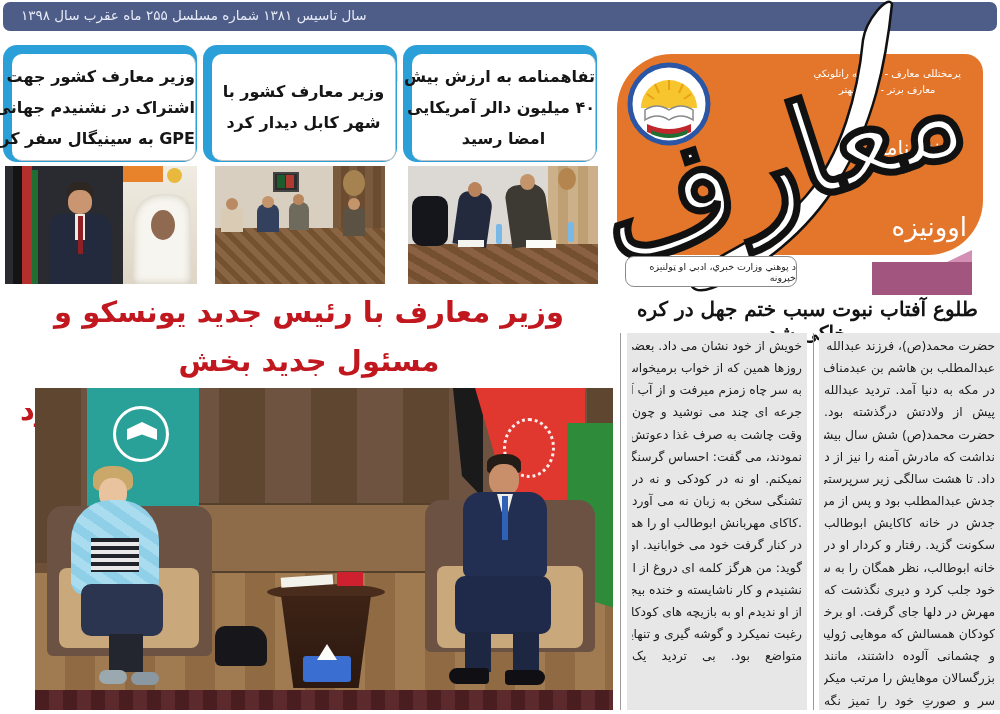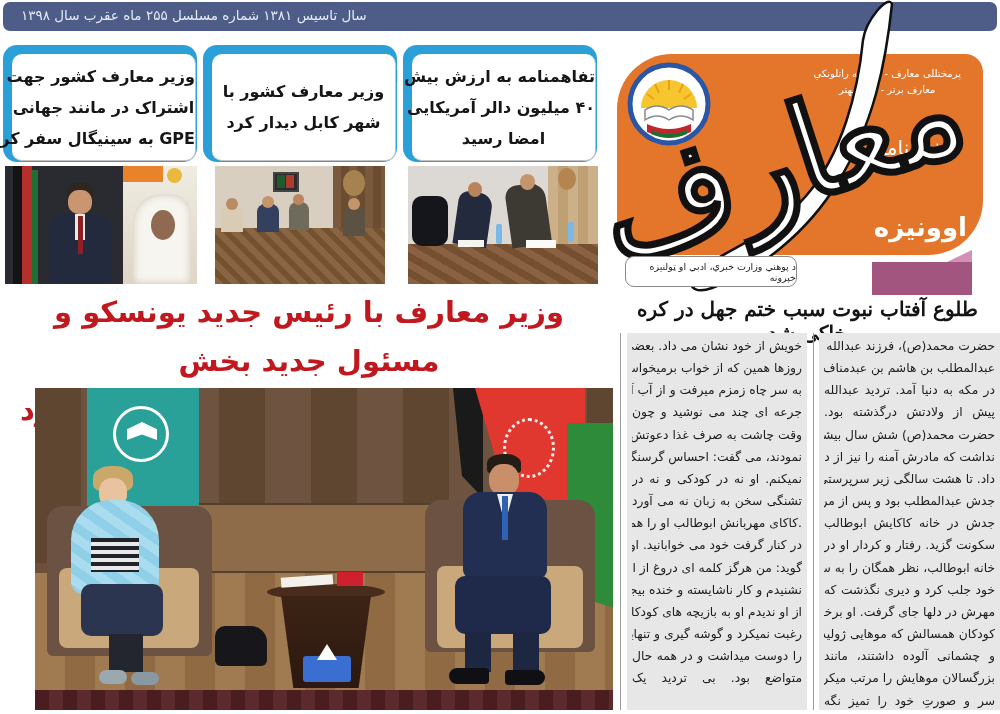--- a/index.html
+++ b/index.html
@@ -25,21 +25,21 @@
   
   .sphoto { position:absolute; top:166px; height:118px; overflow:hidden; background:#777; }
   .abs { position:absolute; }
 
   
   .masthead { position:absolute; left:617px; top:54px; width:366px; height:201px;
     background:#e4762b; border-radius:55px 18px 55px 18px; }
   .tagline { position:absolute; right:22px; top:12px; text-align:center; color:#fff;
     font-size:10px; line-height:16px; direction:rtl; }
   .weekly-fa { position:absolute; right:30px; top:82px; color:#fff; font-size:20px; direction:rtl; }
-  .weekly-ps { position:absolute; right:16px; top:158px; color:#fff; font-size:26px; font-weight:bold; direction:rtl; }
+  .weekly-ps { position:absolute; right:16px; top:158px; color:#fff; font-size:26px; font-weight:normal; direction:rtl; }
   .slogan-box { position:absolute; left:625px; top:256px; width:172px; height:31px;
     border:1px solid #8a8a8a; border-radius:9px; background:#fff;
     display:flex; align-items:center; justify-content:center;
     font-size:9.5px; color:#222; direction:rtl; }
   .ribbon { position:absolute; left:872px; top:262px; width:100px; height:33px; background:#a2557f; }
   .ribbon-fold { position:absolute; left:947px; top:250px; width:0; height:0;
     border-left:25px solid transparent; border-bottom:12px solid #d48fb4; }
   .calli { position:absolute; left:600px; top:0; width:400px; height:330px; pointer-events:none; }
 
   
@@ -78,21 +78,21 @@
   </div>
   <div class="newsbox" style="left:203px;">
     <div class="inner">
         <div class="line">وزیر معارف کشور با</div>
         <div class="line">شهر کابل دیدار کرد</div>
       </div>
   </div>
   <div class="newsbox" style="left:3px;">
     <div class="inner">
         <div class="line">وزیر معارف کشور جهت</div>
-        <div class="line">اشتراک در مانند جهانی</div>
+        <div class="line">اشتراک در نشنیدم جهانی</div>
         <div class="line">GPE به سینیگال سفر کرد</div>
       </div>
   </div>
 
   <div class="sphoto" style="left:5px; width:192px; background:#2a2a31;">
     <div class="abs" style="left:8px;top:0;width:9px;height:118px;background:#141414;"></div>
     <div class="abs" style="left:17px;top:0;width:10px;height:118px;background:#b5302d;"></div>
     <div class="abs" style="left:27px;top:4px;width:6px;height:114px;background:#1f6e33;"></div>
     <div class="abs" style="left:118px;top:0;width:74px;height:118px;background:linear-gradient(#f0ece2,#ded5c5);"></div>
     <div class="abs" style="left:118px;top:0;width:40px;height:16px;background:#e8832c;"></div>
@@ -186,21 +186,20 @@
       <div class="tline">وقت چاشت به صرف غذا دعوتش می</div>
       <div class="tline">نمودند، می گفت: احساس گرسنگی</div>
       <div class="tline">نمیکنم. او نه در کودکی و نه در</div>
       <div class="tline">تشنگی سخن به زبان نه می آورد</div>
       <div class="tline">.کاکای مهربانش ابوطالب او را همیشه</div>
       <div class="tline">در کنار گرفت خود می خوابانید. او</div>
       <div class="tline">گوید: من هرگز کلمه ای دروغ از او</div>
       <div class="tline">نشنیدم و کار ناشایسته و خنده بیجا</div>
       <div class="tline">از او ندیدم او به بازیچه های کودکان</div>
       <div class="tline">رغبت نمیکرد و گوشه گیری و تنهایی</div>
-      <div class="tline">را دوست میداشت و در همه حال</div>
       <div class="tline">متواضع بود. بی تردید یک</div>
     </div>
   <div class="col" style="left:819px; width:181px;">
       <div class="tline">حضرت محمد(ص)، فرزند عبدالله بن</div>
       <div class="tline">عبدالمطلب بن هاشم بن عبدمناف.</div>
       <div class="tline">در مکه به دنیا آمد. تردید عبدالله</div>
       <div class="tline">پیش از ولادتش درگذشته بود.</div>
       <div class="tline">حضرت محمد(ص) شش سال بیشتر</div>
       <div class="tline">نداشت که مادرش آمنه را نیز از دست</div>
       <div class="tline">داد. تا هشت سالگی زیر سرپرستی</div>

